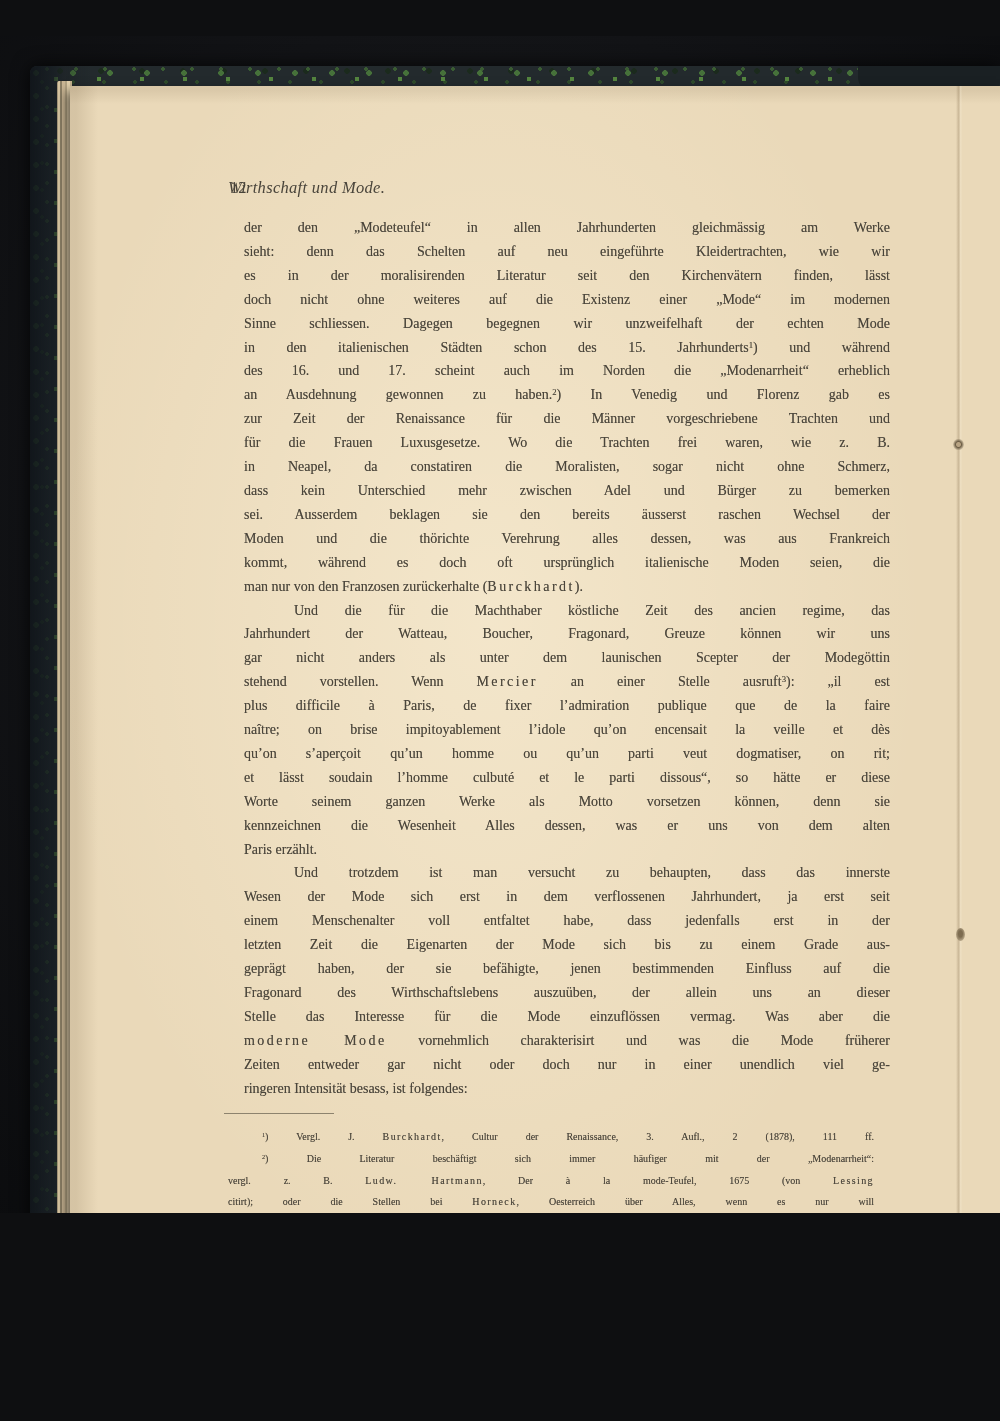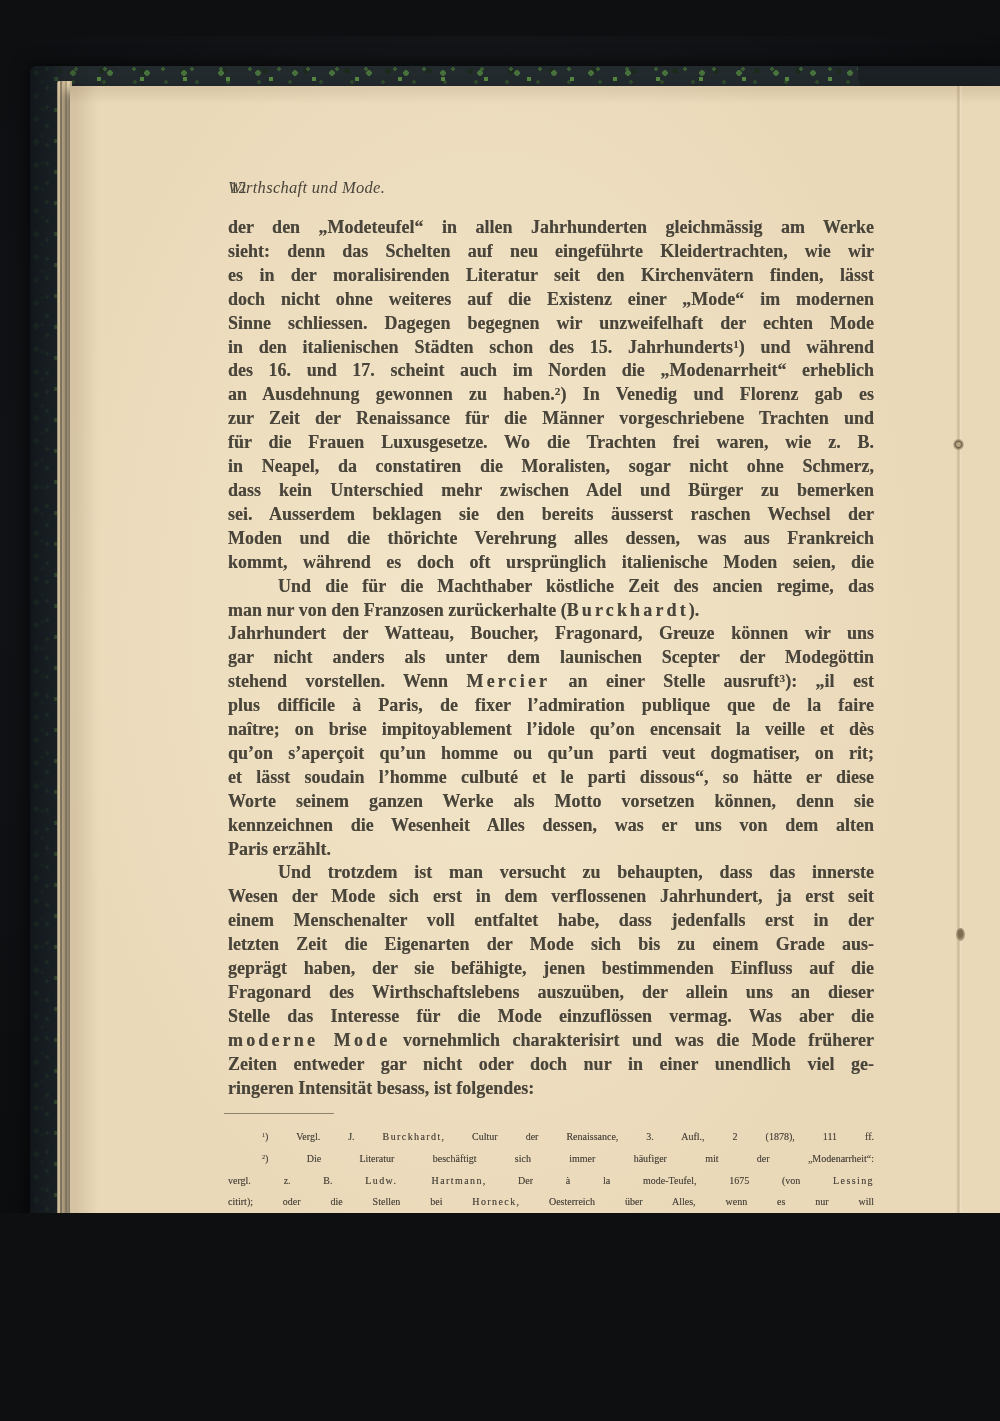--- a/index.html
+++ b/index.html
@@ -44,21 +44,21 @@
         background:linear-gradient(90deg, rgba(0,0,0,0), rgba(140,118,86,.32) 40%, rgba(120,100,70,.18) 55%, rgba(255,246,226,.30) 78%, rgba(0,0,0,0));}
   .speck1{position:absolute;left:883px;top:352px;width:11px;height:13px;border-radius:50%;
         background:radial-gradient(circle at 50% 50%, #b9a483 0 2px, #6e5f47 3px, rgba(110,95,71,0) 6px);}
   .speck2{position:absolute;left:886px;top:842px;width:9px;height:13px;border-radius:50%;
         background:radial-gradient(ellipse at 50% 45%, #7d6c50 0 2px, rgba(125,108,80,.55) 4px, rgba(125,108,80,0) 7px);}
   
   .content{position:absolute;left:158px;top:0;width:646px;}
   .running-header{position:absolute;top:92px;left:0;width:100%;height:22px;font-size:16.5px;}
   .pagenum{position:absolute;left:2px;top:0;}
   .rtitle{position:absolute;left:0;width:100%;text-align:left;top:0;letter-spacing:.3px;font-style:italic;}
-  .body-text{position:absolute;top:130px;left:0;width:100%;font-size:18px;line-height:23.9px;font-weight:bold;}
+  .body-text{position:absolute;top:130px;left:16px;width:100%;font-size:14px;line-height:23.9px;}
   .line{text-align:justify;text-align-last:justify;white-space:normal;
         text-shadow:0 0 .5px rgba(74,69,59,.55);}
   .line.noj{text-align-last:left;}
   .line.ind{padding-left:50px;}
   .sp{letter-spacing:.175em;}
   sup{font-size:62%;line-height:0;position:relative;top:-.45em;vertical-align:baseline;}
   .fnrule{position:absolute;top:1027px;left:-4px;width:110px;height:0;
         border-top:1.3px solid rgba(110,102,84,.75);}
   .footnotes{position:absolute;top:1040px;left:0;width:100%;font-size:10px;line-height:21.8px;}
   .footnotes .line.ind{padding-left:34px;}
@@ -92,22 +92,22 @@
           <div class="line"><span>in den italienischen Städten schon des 15. Jahrhunderts</span><sup>1</sup><span>) und während</span></div>
           <div class="line"><span>des 16. und 17. scheint auch im Norden die „Modenarrheit“ erheblich</span></div>
           <div class="line"><span>an Ausdehnung gewonnen zu haben.</span><sup>2</sup><span>) In Venedig und Florenz gab es</span></div>
           <div class="line"><span>zur Zeit der Renaissance für die Männer vorgeschriebene Trachten und</span></div>
           <div class="line"><span>für die Frauen Luxusgesetze. Wo die Trachten frei waren, wie z. B.</span></div>
           <div class="line"><span>in Neapel, da constatiren die Moralisten, sogar nicht ohne Schmerz,</span></div>
           <div class="line"><span>dass kein Unterschied mehr zwischen Adel und Bürger zu bemerken</span></div>
           <div class="line"><span>sei. Ausserdem beklagen sie den bereits äusserst raschen Wechsel der</span></div>
           <div class="line"><span>Moden und die thörichte Verehrung alles dessen, was aus Frankreich</span></div>
           <div class="line"><span>kommt, während es doch oft ursprünglich italienische Moden seien, die</span></div>
+          <div class="line noj"><span>man nur von den Franzosen zurückerhalte (</span><span class="sp">Burckhardt</span><span>).</span></div>
           <div class="line ind"><span>Und die für die Machthaber köstliche Zeit des ancien regime, das</span></div>
-          <div class="line noj"><span>man nur von den Franzosen zurückerhalte (</span><span class="sp">Burckhardt</span><span>).</span></div>
           <div class="line"><span>Jahrhundert der Watteau, Boucher, Fragonard, Greuze können wir uns</span></div>
           <div class="line"><span>gar nicht anders als unter dem launischen Scepter der Modegöttin</span></div>
           <div class="line"><span>stehend vorstellen. Wenn </span><span class="sp">Mercier</span><span> an einer Stelle ausruft</span><sup>3</sup><span>): „il est</span></div>
           <div class="line"><span>plus difficile à Paris, de fixer l’admiration publique que de la faire</span></div>
           <div class="line"><span>naître; on brise impitoyablement l’idole qu’on encensait la veille et dès</span></div>
           <div class="line"><span>qu’on s’aperçoit qu’un homme ou qu’un parti veut dogmatiser, on rit;</span></div>
           <div class="line"><span>et lässt soudain l’homme culbuté et le parti dissous“, so hätte er diese</span></div>
           <div class="line"><span>Worte seinem ganzen Werke als Motto vorsetzen können, denn sie</span></div>
           <div class="line"><span>kennzeichnen die Wesenheit Alles dessen, was er uns von dem alten</span></div>
           <div class="line noj"><span>Paris erzählt.</span></div>

